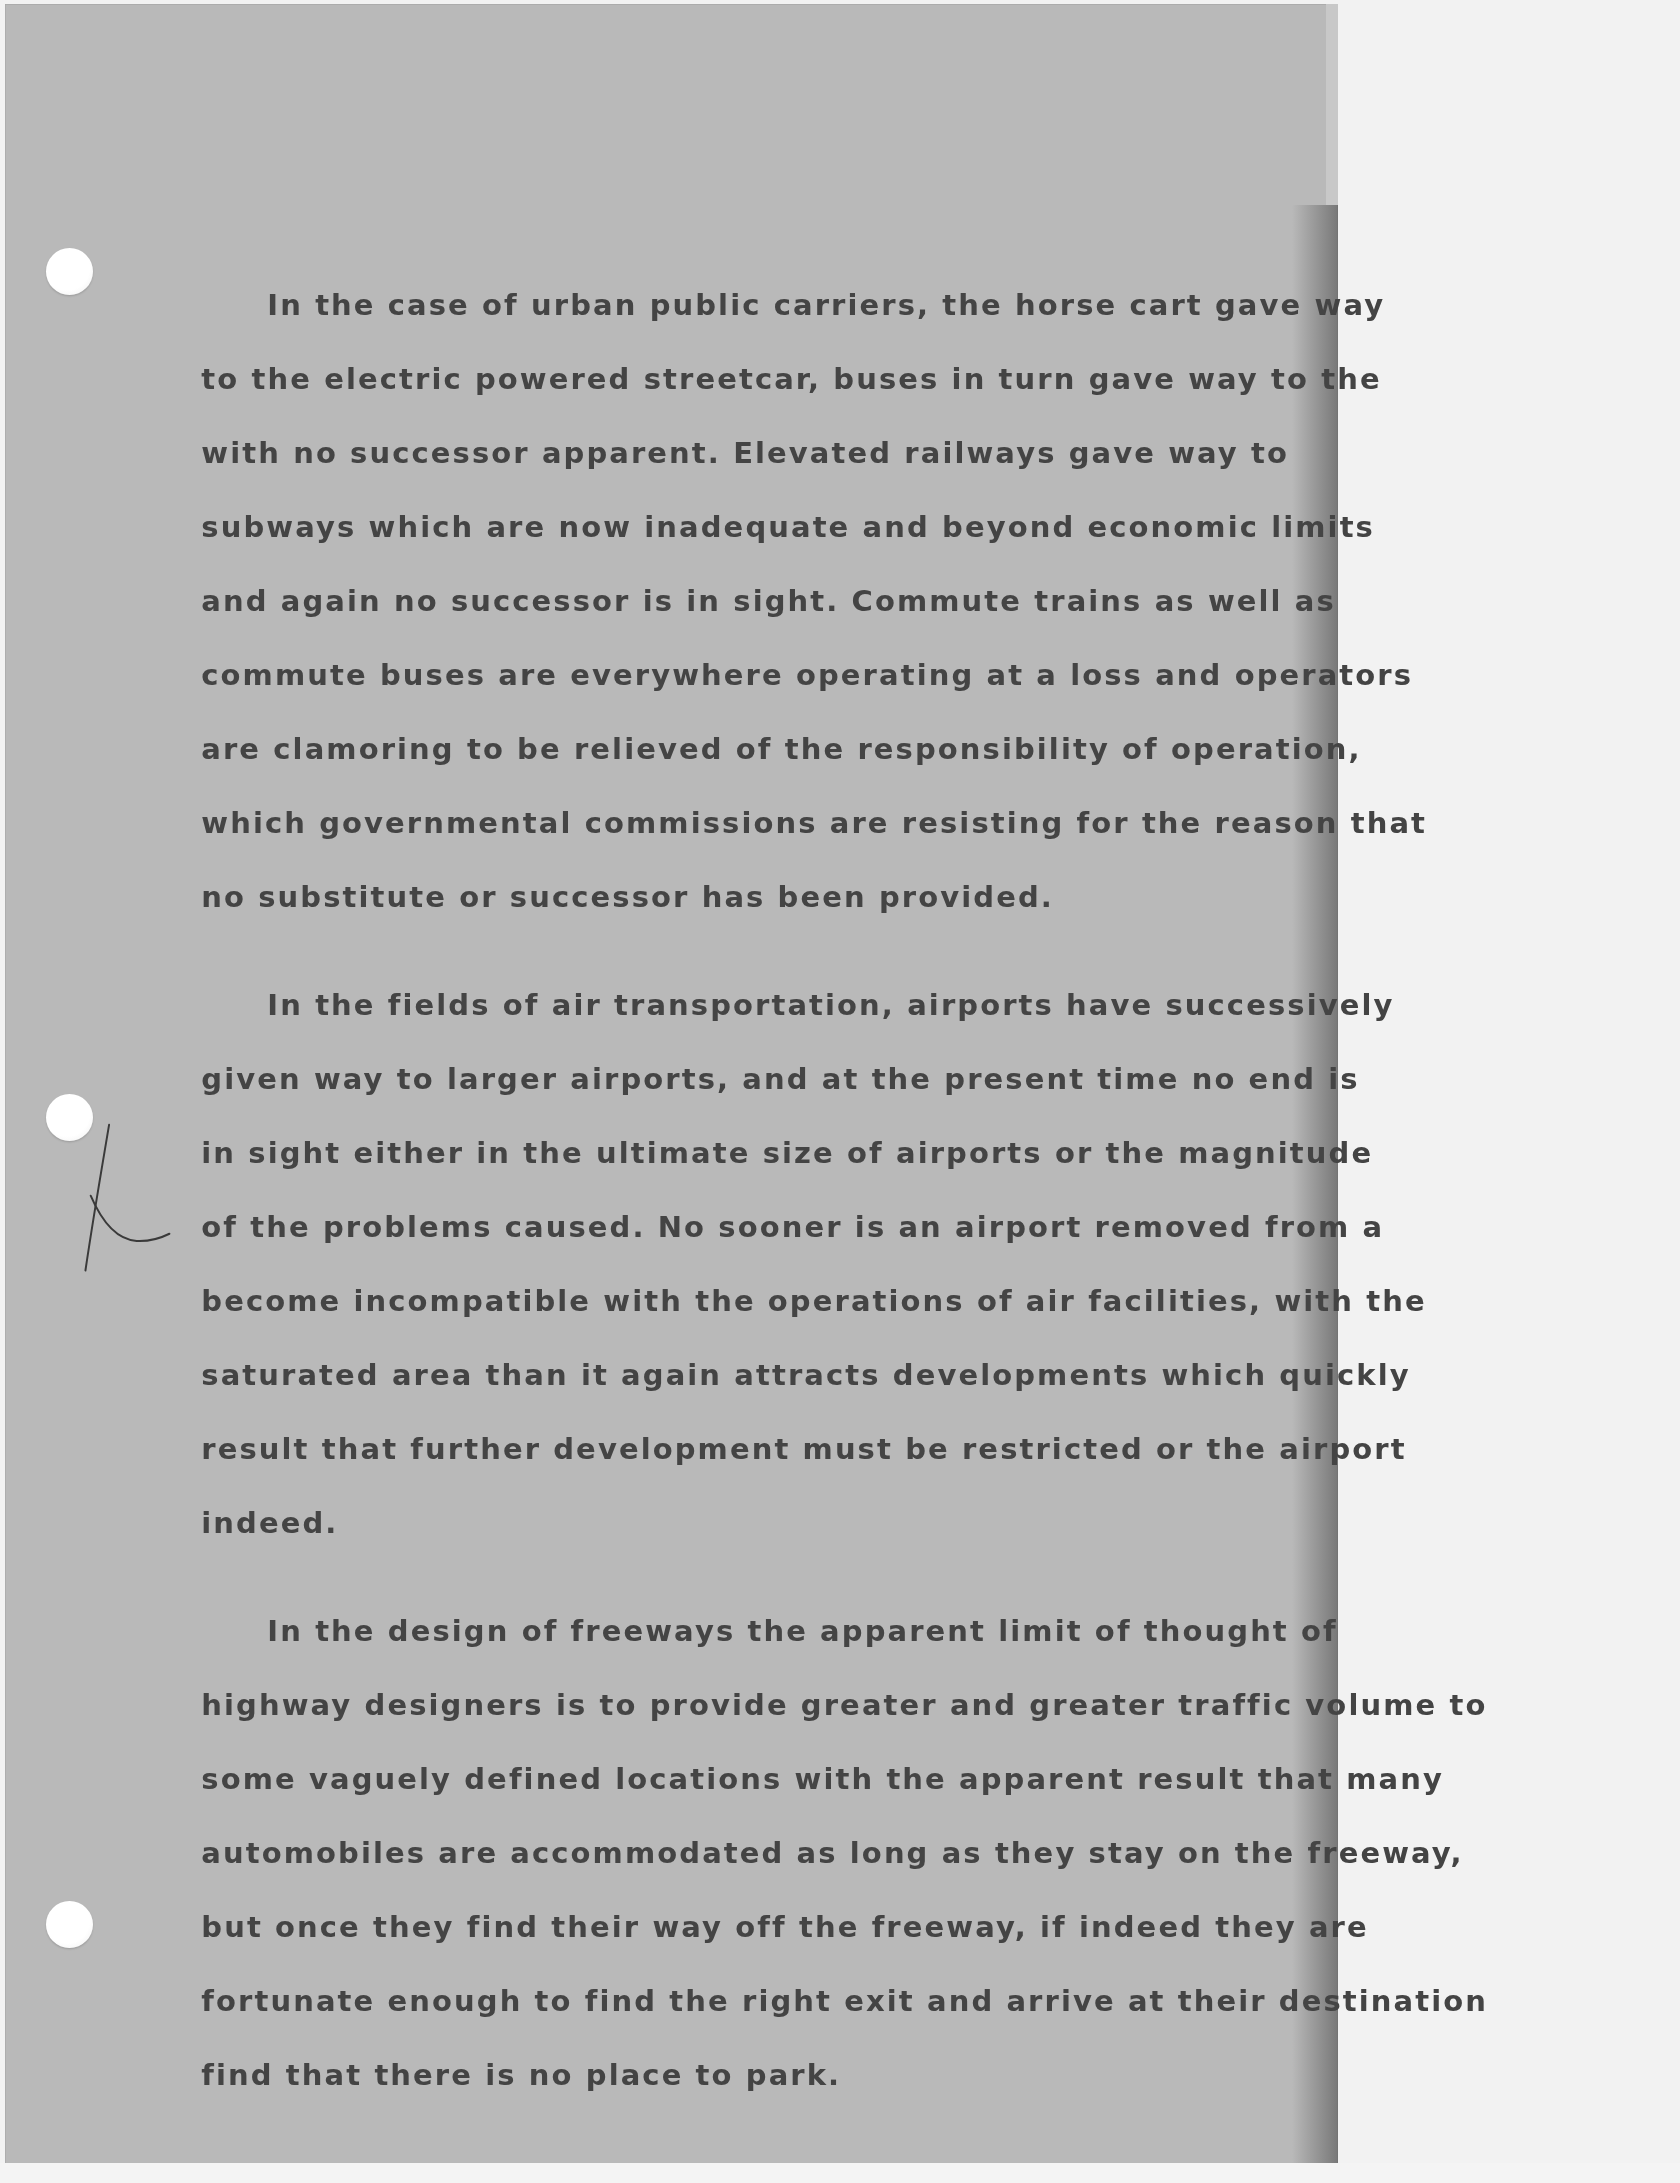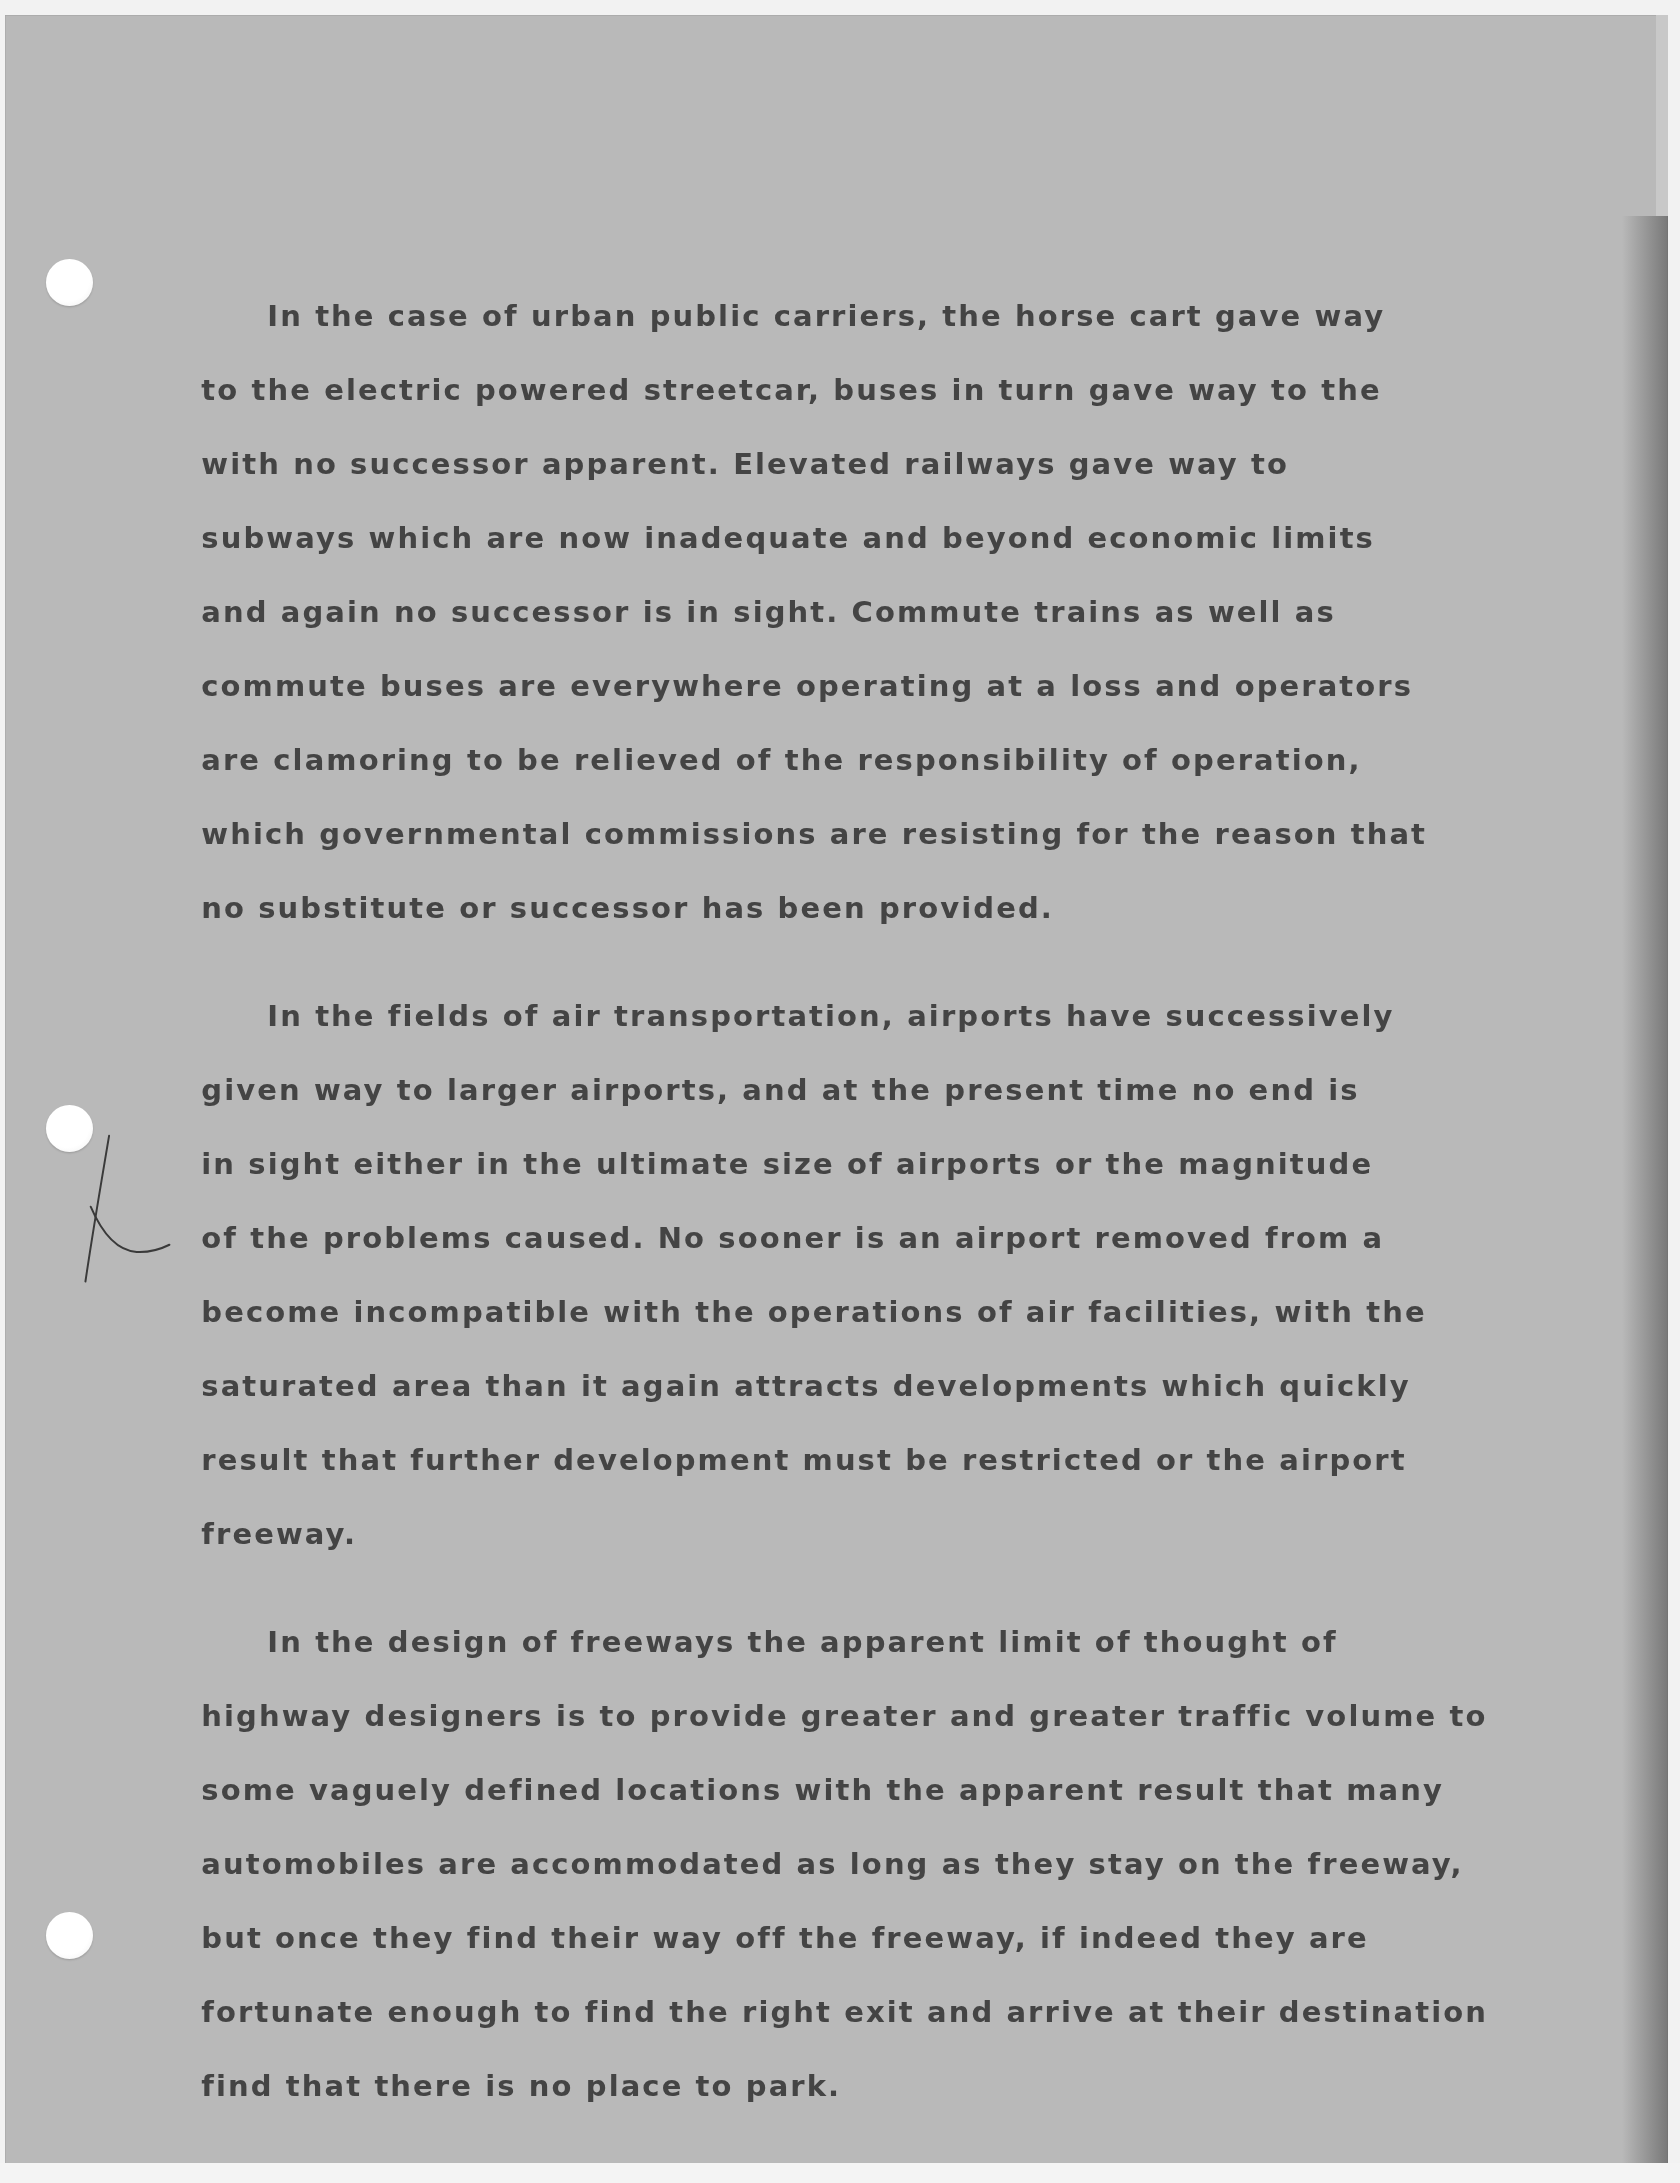--- a/index.html
+++ b/index.html
@@ -1,21 +1,21 @@
 <!DOCTYPE html>
 <html style="font-size:10.5px"><head>
   <meta charset="utf-8">
   <style>
     html, body { margin: 0; padding: 0; }
     body {
       width: 1681px; height: 2183px; position: relative; overflow: hidden;
       background: #f2f2f2;
     }
     .page {
-      position: absolute; left: 5.3px; top: 15px; width: 1663px; height: 2162px;
+      position: absolute; left: 5.3px; top: 4px; width: 1333px; height: 2162px;
       background: #b9b9b9;
       box-shadow: inset 0 0 0 0.7px #a8a8a8;
     }
     .page-edge-shadow {
       position: absolute; right: 0; top: 201px; width: 46px; height: 1961px;
       background: linear-gradient(to right, rgba(120,120,120,0), rgba(85,85,85,0.65));
     }
     .page-edge-strip {
       position: absolute; right: 0; top: 0; width: 12px; height: 201px;
       background: #c8c8c8;
@@ -70,21 +70,21 @@
       <span class="line">no substitute or successor has been provided.</span>
     </div>
     <div class="para">
       <span class="line indent">In the fields of air transportation, airports have successively</span>
       <span class="line">given way to larger airports, and at the present time no end is</span>
       <span class="line">in sight either in the ultimate size of airports or the magnitude</span>
       <span class="line">of the problems caused.  No sooner is an airport removed from a</span>
       <span class="line">become incompatible with the operations of air facilities, with the</span>
       <span class="line">saturated area than it again attracts developments which quickly</span>
       <span class="line">result that further development must be restricted or the airport</span>
-      <span class="line">freeway.</span>
+      <span class="line">indeed.</span>
     </div>
     <div class="para">
       <span class="line indent">In the design of freeways the apparent limit of thought of</span>
       <span class="line">highway designers is to provide greater and greater traffic volume to</span>
       <span class="line">some vaguely defined locations with the apparent result that many</span>
       <span class="line">automobiles are accommodated as long as they stay on the freeway,</span>
       <span class="line">but once they find their way off the freeway, if indeed they are</span>
       <span class="line">fortunate enough to find the right exit and arrive at their destination</span>
       <span class="line">find that there is no place to park.</span>
     </div>

